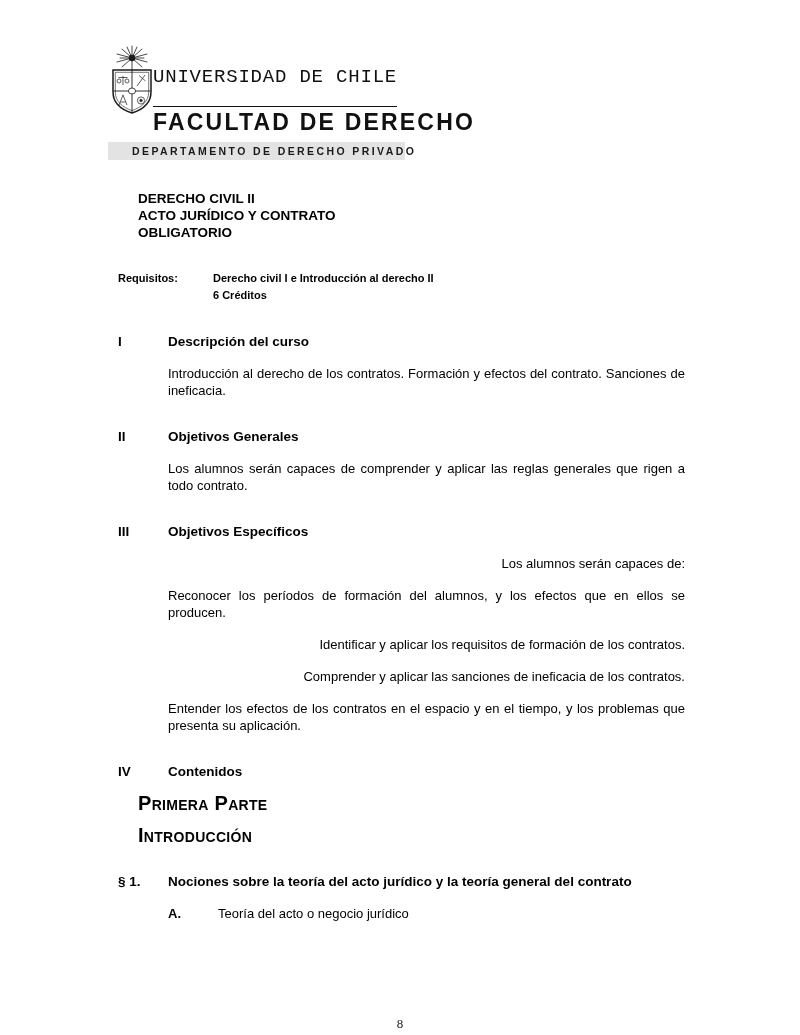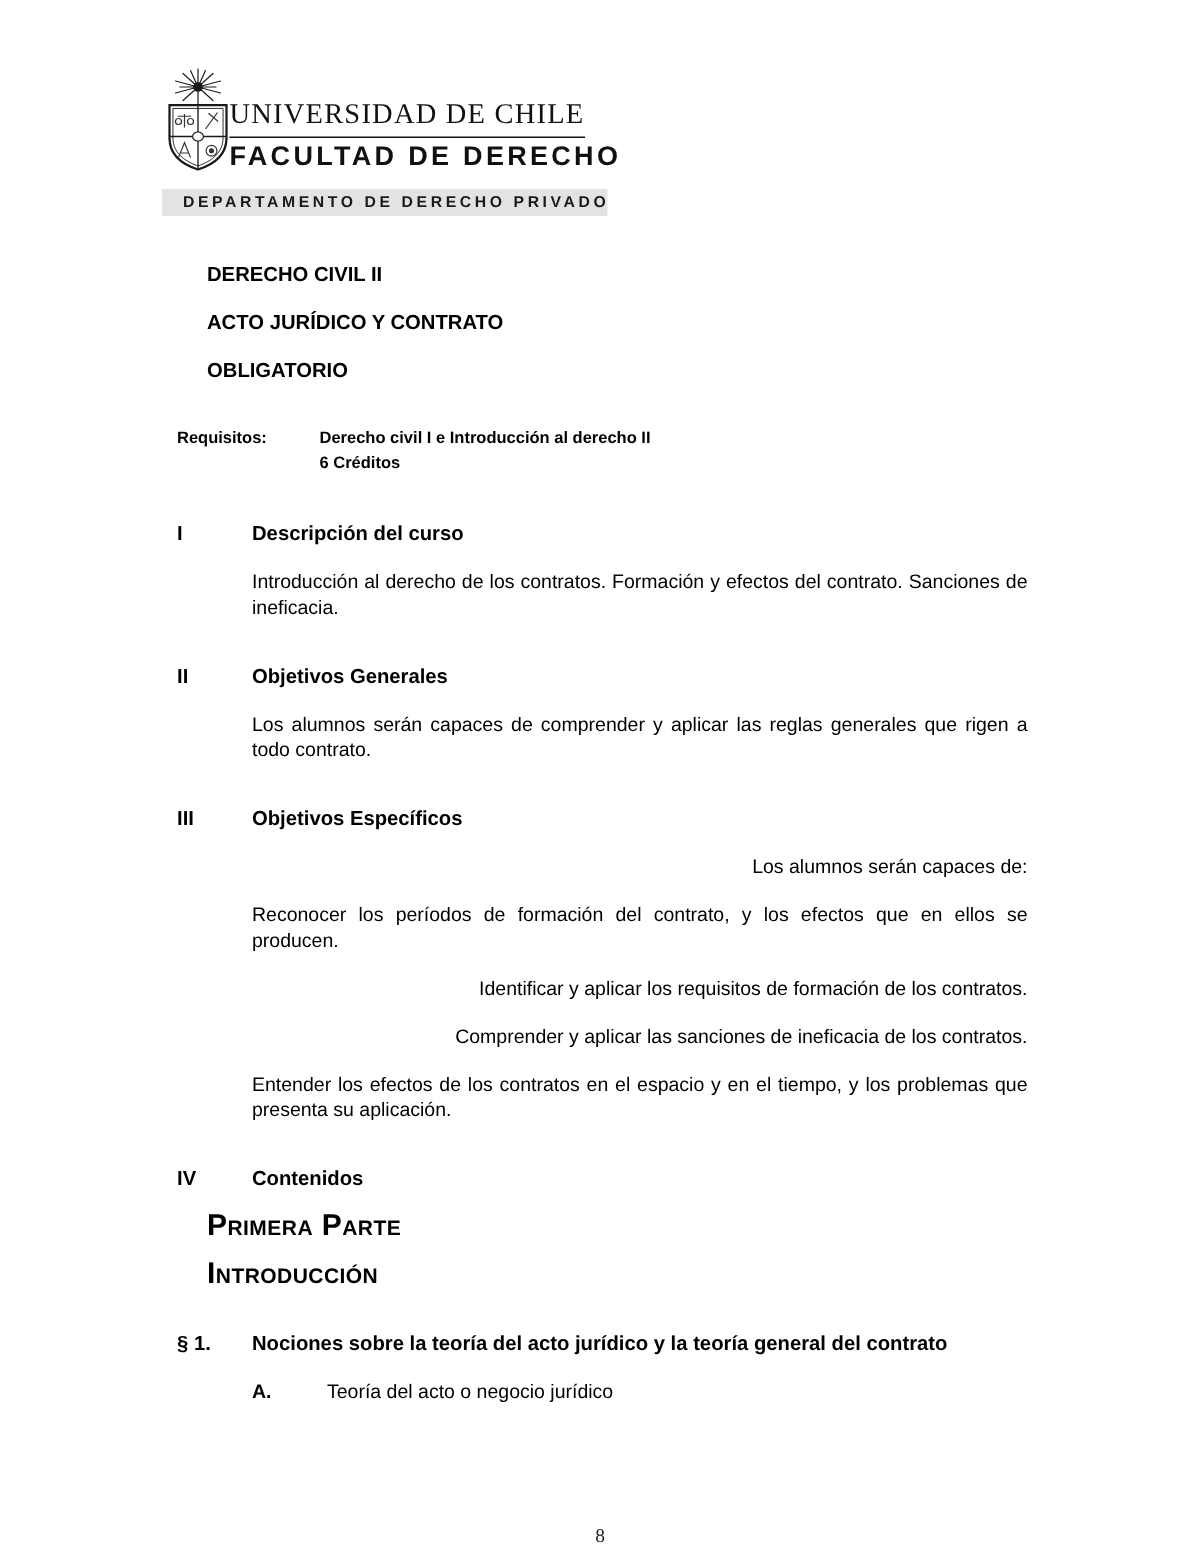--- a/index.html
+++ b/index.html
@@ -17,52 +17,52 @@
     position: relative;
     background: #fff;
   }
 
   
   .header { margin: 45px 0 0 108px; width: 300px; }
   .header-row { display: flex; align-items: flex-start; }
   .crest { width: 48px; height: 70px; flex: 0 0 auto; }
   .header-text { margin-left: -3px; margin-top: 21px; }
   .univ-name {
-    font-family: Liberation Serif, serif;
+    font-family: Liberation Mono, monospace;
     font-size: 19px; letter-spacing: 0.8px;
     color: #111;
     display: inline-block;
     border-bottom: 1.6px solid #111;
-    padding-bottom: 3px;
+    padding-bottom: 18px;
     white-space: nowrap;
   }
   .fac-name {
     font-family: "Liberation Sans", sans-serif;
-    font-size: 18px; font-weight: bold; letter-spacing: 2.2px;
+    font-size: 23px; font-weight: bold; letter-spacing: 2.2px;
     color: #111;
     margin-top: 2px;
     white-space: nowrap;
   }
   .dept-bar {
     margin-top: 6px;
     width: 297px; height: 18px;
     background: #e3e3e3;
     font-size: 10.5px; font-weight: bold; letter-spacing: 2.4px;
     line-height: 18px;
     color: #1a1a1a;
-    padding-left: 14px;
+    padding-left: 24px;
     white-space: nowrap;
   }
 
   
   .main { margin-left: 118px; width: 567px; font-size: 13px; line-height: 17px; }
   .center { text-align: left; margin-left: 20px; }
   .title-line { font-weight: bold; font-size: 13.5px; }
   .titles { margin-top: 30px; }
-  .title-line + .title-line { margin-top: 15px; }
+  .title-line + .title-line { }
 
   .req-block { margin-top: 29px; font-weight: bold; font-size: 11px; }
   .req-row { display: flex; }
   .req-label { width: 95px; flex: 0 0 auto; }
 
   .sec-heading { display: flex; margin-top: 29px; font-weight: bold; font-size: 13.5px; }
   .numeral { width: 50px; flex: 0 0 auto; }
 
   .para {
     margin: 15px 0 0 50px;
@@ -182,21 +182,21 @@
       <span class="numeral">II</span>
       <span>Objetivos Generales</span>
     </div>
     <p class="para">Los alumnos serán capaces de comprender y aplicar las reglas generales que rigen a todo contrato.</p>
 
     <div class="sec-heading">
       <span class="numeral">III</span>
       <span>Objetivos Específicos</span>
     </div>
     <p class="para no-justify">Los alumnos serán capaces de:</p>
-    <p class="para">Reconocer los períodos de formación del contrato, y los efectos que en ellos se producen.</p>
+    <p class="para">Reconocer los períodos de formación del alumnos, y los efectos que en ellos se producen.</p>
     <p class="para no-justify">Identificar y aplicar los requisitos de formación de los contratos.</p>
     <p class="para no-justify">Comprender y aplicar las sanciones de ineficacia de los contratos.</p>
     <p class="para">Entender los efectos de los contratos en el espacio y en el tiempo, y los problemas que presenta su aplicación.</p>
 
     <div class="sec-heading">
       <span class="numeral">IV</span>
       <span>Contenidos</span>
     </div>
 
     <div class="part-heading center">Primera Parte</div>

